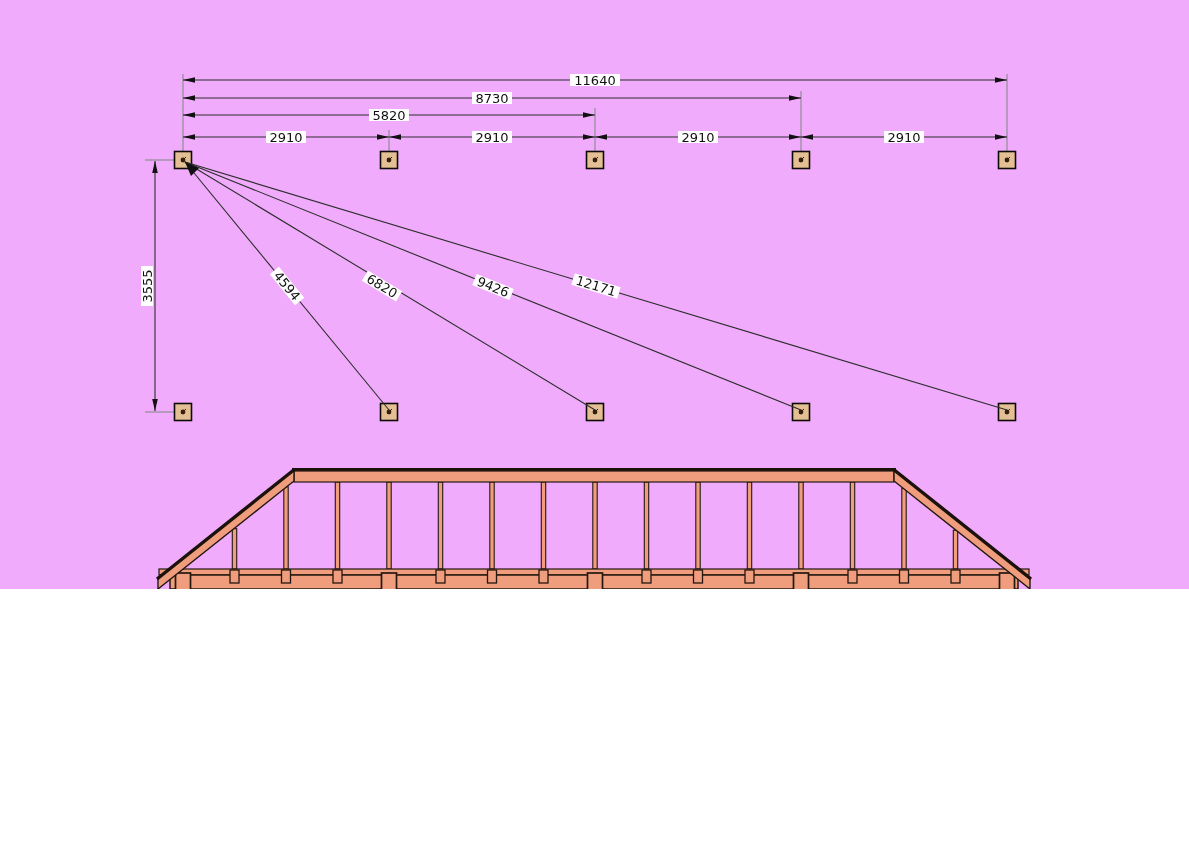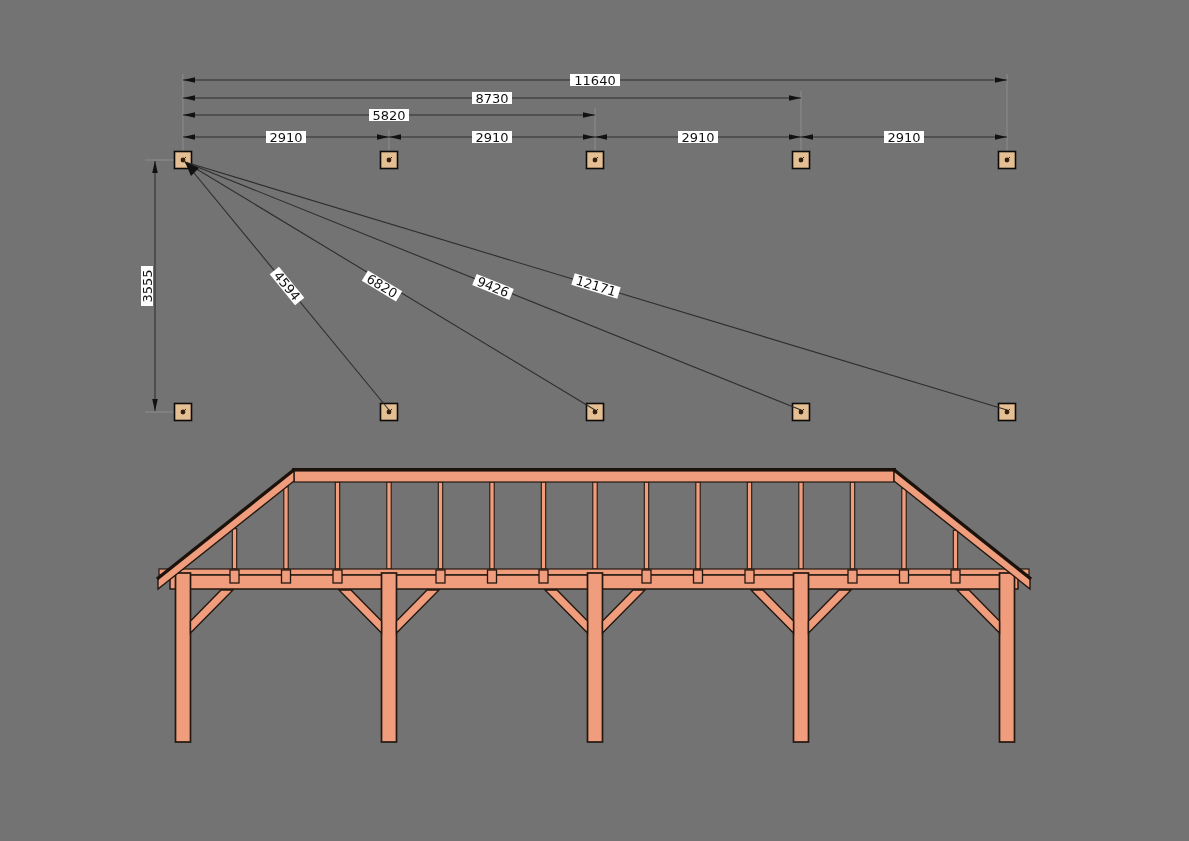--- a/index.html
+++ b/index.html
@@ -1,16 +1,16 @@
 <!DOCTYPE html>
 <html><head>
 <meta charset="utf-8">
 <style>
   html,body{margin:0;padding:0;background:#ffffff;}
-  .canvas{position:relative;width:1189px;height:841px;background:#737373;overflow:hidden;
+  .canvas{position:relative;width:1189px;height:589px;background:#f0abfc;overflow:hidden;
           font-family:"DejaVu Sans","Liberation Sans",sans-serif;}
   svg text{font-family:"DejaVu Sans","Liberation Sans",sans-serif;font-size:13px;fill:#111;}
 </style>
 </head>
 <body>
 
 <div class="canvas">
 <svg width="1189" height="841" viewBox="0 0 1189 841">
 
   <g>

